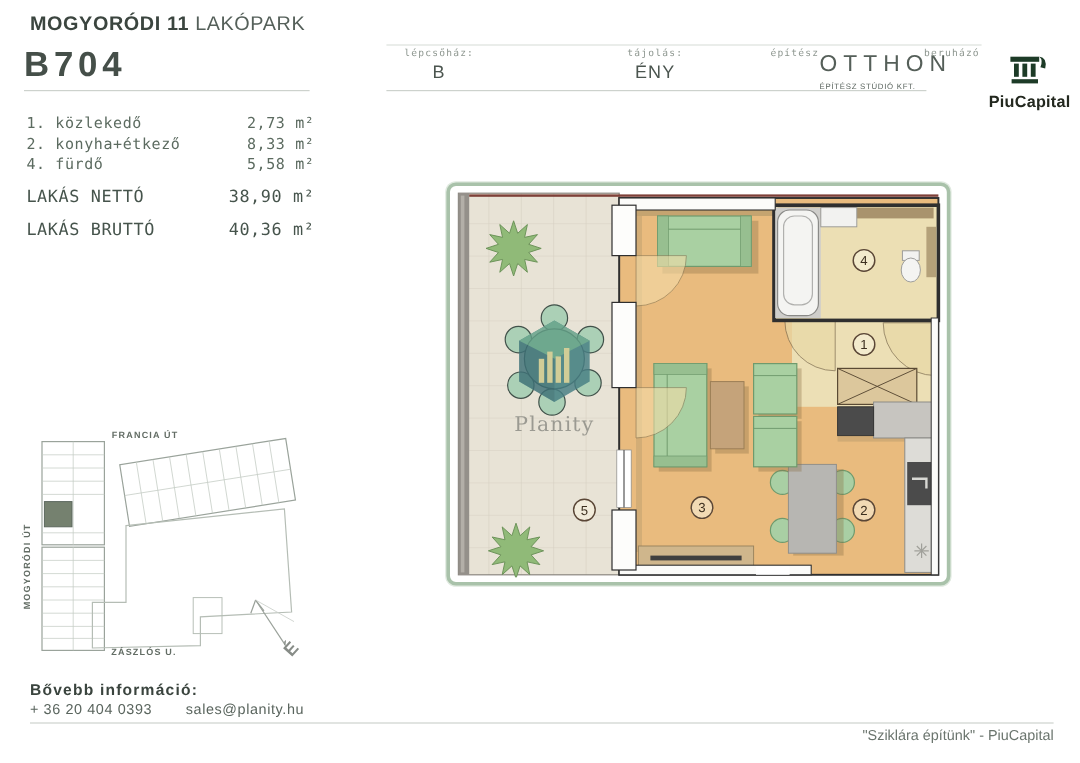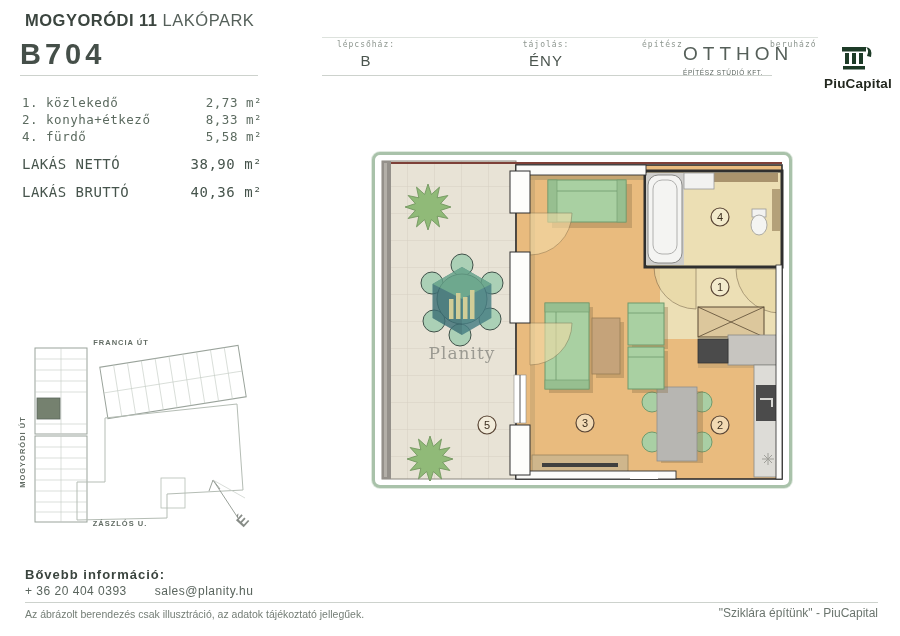--- a/index.html
+++ b/index.html
@@ -32,21 +32,21 @@
   .footer-contact{position:absolute;left:25px;top:584px;font-family:Liberation Sans, sans-serif;
                   font-size:12px;letter-spacing:.5px;color:#5a655e;}
   .footer-contact span{margin-right:28px;}
   .footer-disclaimer{position:absolute;left:25px;top:608px;font-size:10.5px;color:#747e76;}
   .footer-quote{position:absolute;right:22px;top:606px;font-size:12px;color:#6b756e;}
   
   .plan-frame{position:absolute;left:372px;top:152px;width:420px;height:336px;
               border:3px solid #a9c2aa;border-radius:8px;background:#fff;box-sizing:border-box;
               box-shadow:0 0 0 1px #dfe9df;}
   .plan-frame svg{position:absolute;left:5px;top:4px;}
-  .map-wrap{position:absolute;left:15px;top:332px;}
+  .map-wrap{position:absolute;left:15px;top:352px;}
 </style>
 </head>
 <body>
 
 <div class="page">
 
   <div class="project-title"><b>MOGYORÓDI 11</b><span> LAKÓPARK</span></div>
   <div class="unit-code">B704</div>
   <div class="rule" style="left:20px;top:75px;width:238px;"></div>
 
@@ -323,16 +323,15 @@
       </g>
     </g>
   </svg>
   </div>
 
   <div class="footer-label">Bővebb információ:</div>
   <div class="footer-contact">
     <span>+ 36 20 404 0393</span><span>sales@planity.hu</span>
   </div>
   <div class="rule" style="left:25px;top:602px;width:853px;"></div>
-  <div class="footer-disclaimer">Az ábrázolt berendezés csak illusztráció, az adatok tájékoztató jellegűek.</div>
   <div class="footer-quote">"Sziklára építünk" - PiuCapital</div>
 
 </div>
 
 </body></html>

